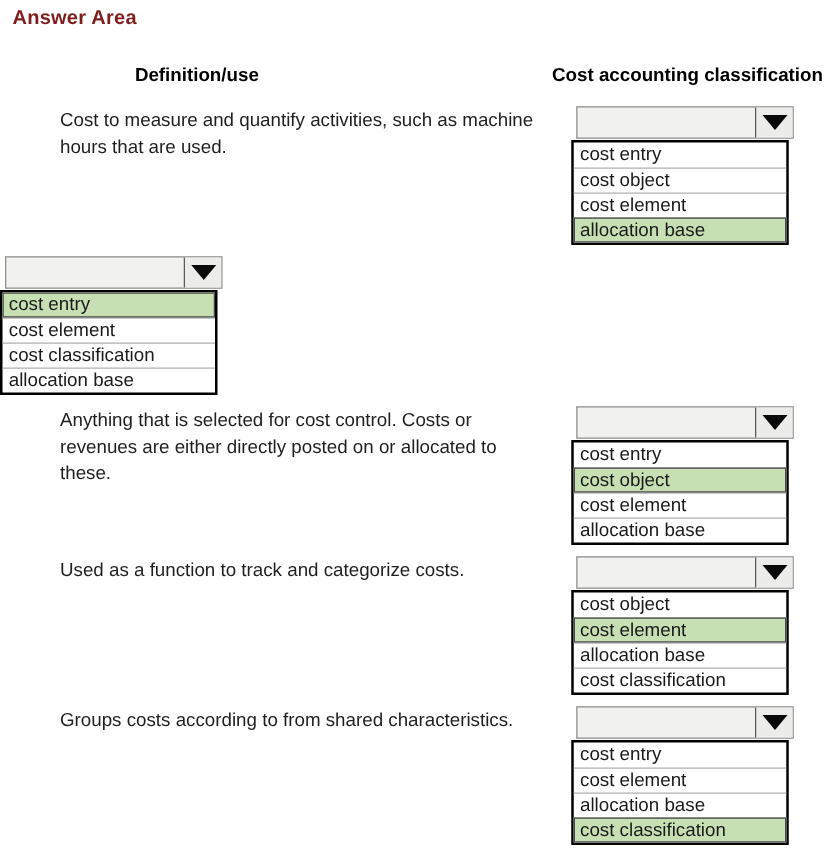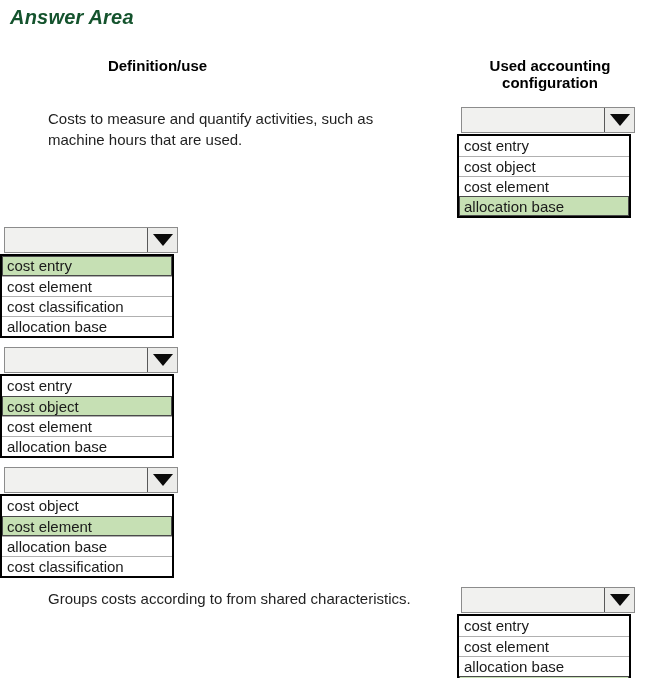--- a/index.html
+++ b/index.html
@@ -5,26 +5,25 @@
   * { margin: 0; padding: 0; box-sizing: border-box; }
   html, body {
     width: 660px;
     background: #ffffff;
     font-family: "Liberation Sans", sans-serif;
     color: #1a1a1a;
   }
   .page { width: 660px; height: 678px; position: relative; overflow: hidden; }
 
   .title {
-    font-size: 20px;
+    font-size: 16px;
     font-weight: bold;
-    color: #14532d;
+    color: #7f1d1d;
     padding: 6px 0 0 10px;
     letter-spacing: 0.2px;
-    font-style: italic;
   }
 
   .header-row {
     display: flex;
     margin-top: 28px;
     align-items: baseline;
     justify-content: flex-end;
   }
   .header-left {
     width: 315px;
@@ -116,26 +115,26 @@
 </style>
 </head>
 <body>
 
 <div class="page">
 
   <div class="title">Answer Area</div>
 
   <div class="header-row">
     <div class="header-left">Definition/use</div>
-    <div class="header-right">Used accounting configuration</div>
+    <div class="header-right">Cost accounting classification</div>
   </div>
 
   <div class="rows">
   <div class="row">
-    <div class="definition">Costs to measure and quantify activities, such as machine hours that are used.</div>
+    <div class="definition">Cost to measure and quantify activities, such as machine hours that are used.</div>
     <div class="widget">
       <div class="select">
         <div class="select-value"></div>
         <div class="select-arrow">
           <span class="tri"></span>
         </div>
       </div>
       <div class="options">
             <div class="option">cost entry</div>
             <div class="option">cost object</div>
@@ -156,37 +155,39 @@
       <div class="options">
             <div class="option selected">cost entry</div>
             <div class="option">cost element</div>
             <div class="option">cost classification</div>
             <div class="option">allocation base</div>
           </div>
     </div>
   </div>
 
   <div class="row">
+    <div class="definition">Anything that is selected for cost control. Costs or revenues are either directly posted on or allocated to these.</div>
     <div class="widget">
       <div class="select">
         <div class="select-value"></div>
         <div class="select-arrow">
           <span class="tri"></span>
         </div>
       </div>
       <div class="options">
             <div class="option">cost entry</div>
             <div class="option selected">cost object</div>
             <div class="option">cost element</div>
             <div class="option">allocation base</div>
           </div>
     </div>
   </div>
 
   <div class="row">
+    <div class="definition">Used as a function to track and categorize costs.</div>
     <div class="widget">
       <div class="select">
         <div class="select-value"></div>
         <div class="select-arrow">
           <span class="tri"></span>
         </div>
       </div>
       <div class="options">
             <div class="option">cost object</div>
             <div class="option selected">cost element</div>

